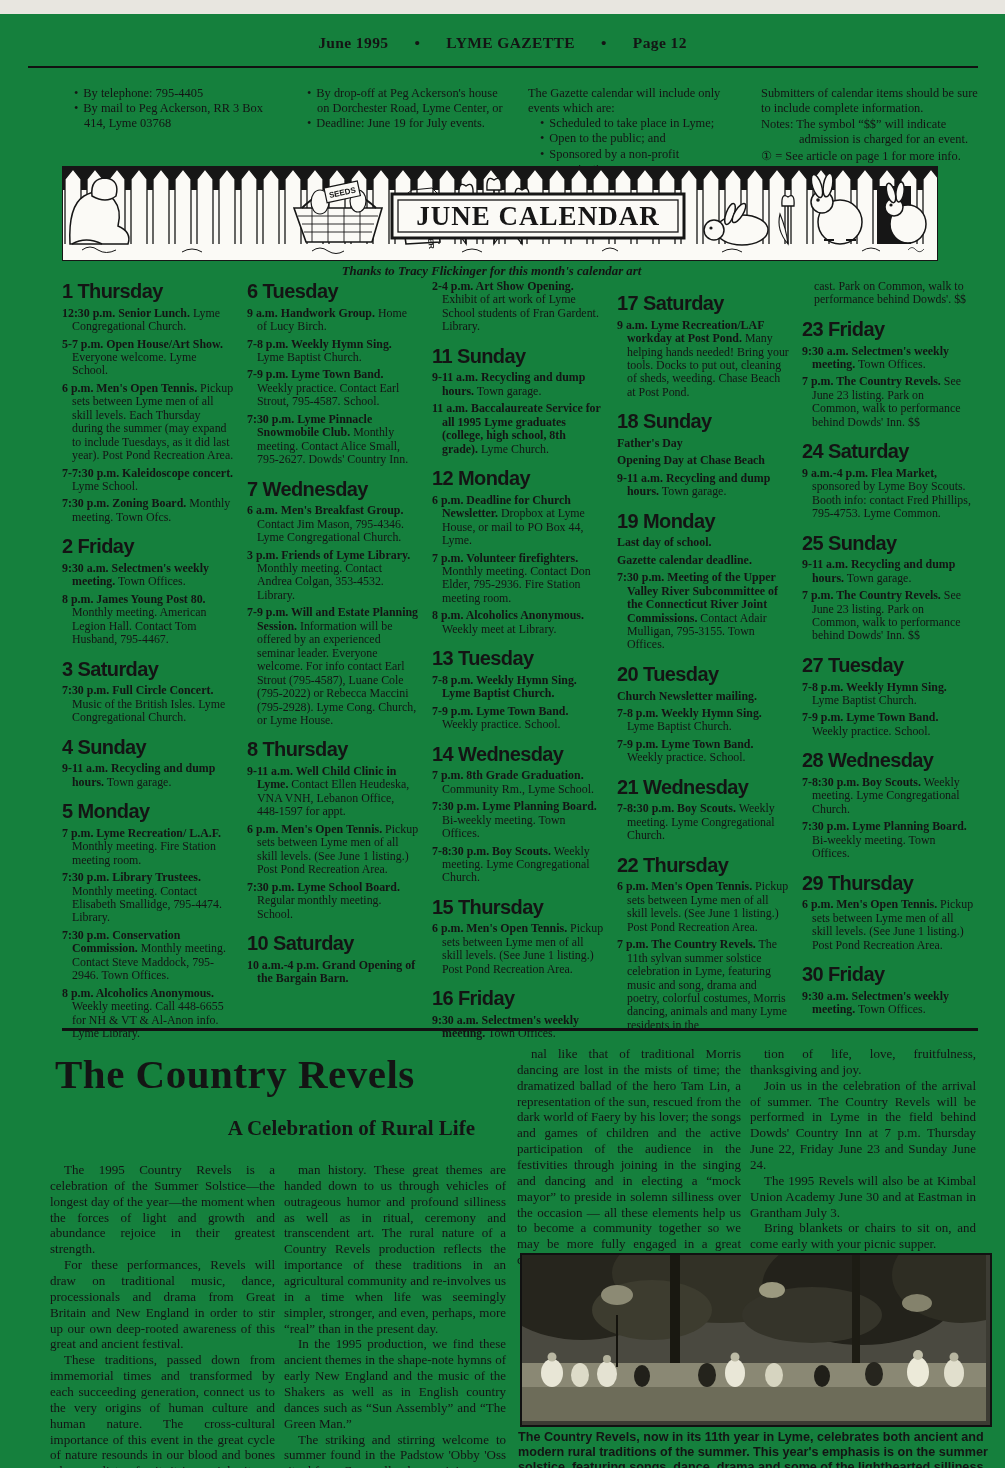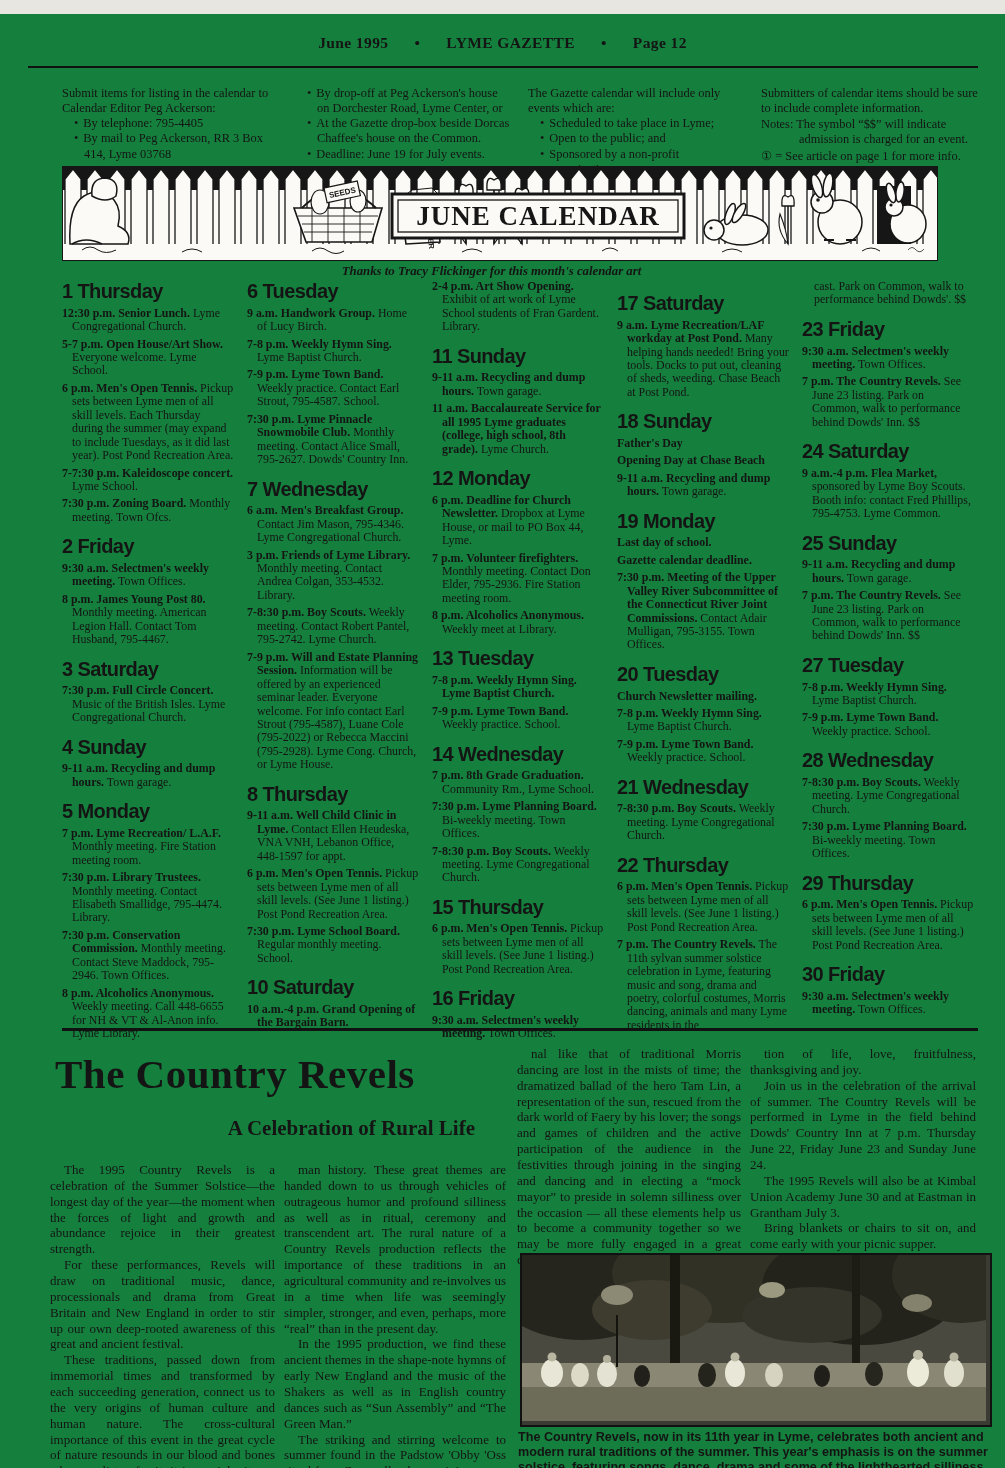--- a/index.html
+++ b/index.html
@@ -57,27 +57,25 @@
 
 <div class="page">
 
   <div class="masthead">
     <span>June 1995</span><span class="sep">•</span><span>LYME GAZETTE</span><span class="sep">•</span><span>Page 12</span>
   </div>
   <div class="masthead-rule"></div>
 
   <div class="info-row" id="info-row">
       <div class="info-col">
-        <div class="info-intro">Submit items for listing in the calendar to Calendar Editor Peg Ackerson:</div>
         <div class="bullet"><span class="dot">•</span>By telephone: 795-4405</div>
         <div class="bullet"><span class="dot">•</span>By mail to Peg Ackerson, RR 3  Box 414, Lyme 03768</div>
       </div>
       <div class="info-col">
         <div class="bullet"><span class="dot">•</span>By drop-off at Peg Ackerson's house on Dorchester Road, Lyme Center, or</div>
-        <div class="bullet"><span class="dot">•</span>At the Gazette drop-box beside Dorcas Chaffee's house on the Common.</div>
         <div class="bullet"><span class="dot">•</span>Deadline: June 19 for July events.</div>
       </div>
       <div class="info-col">
         <div class="info-intro">The Gazette calendar will include only events which are:</div>
         <div class="bullet"><span class="dot">•</span>Scheduled to take place in Lyme;</div>
         <div class="bullet"><span class="dot">•</span>Open to the public; and</div>
         <div class="bullet"><span class="dot">•</span>Sponsored by a non-profit organization.</div>
       </div>
       <div class="info-col">
         <div class="info-line">Submitters of calendar items should be sure to include complete information.</div>
@@ -209,21 +207,20 @@
       </div>
       <div class="cal-col">
         <div class="day-header">6 Tuesday</div>
         <div class="entry"><b>9 a.m. Handwork Group.</b> Home of Lucy Birch.</div>
         <div class="entry"><b>7-8 p.m. Weekly Hymn Sing.</b> Lyme Baptist Church.</div>
         <div class="entry"><b>7-9 p.m. Lyme Town Band.</b> Weekly practice. Contact Earl Strout, 795-4587. School.</div>
         <div class="entry"><b>7:30 p.m. Lyme Pinnacle Snowmobile Club.</b> Monthly meeting. Contact Alice Small, 795-2627. Dowds' Country Inn.</div>
         <div class="day-header">7 Wednesday</div>
         <div class="entry"><b>6 a.m. Men's Breakfast Group.</b> Contact Jim Mason, 795-4346. Lyme Congregational Church.</div>
         <div class="entry"><b>3 p.m. Friends of Lyme Library.</b> Monthly meeting. Contact Andrea Colgan, 353-4532. Library.</div>
-        <div class="entry"><b>7-8:30 p.m. Boy Scouts.</b> Weekly meeting. Contact Robert Pantel, 795-2742. Lyme Church.</div>
         <div class="entry"><b>7-9 p.m. Will and Estate Planning Session.</b> Information will be offered by an experienced seminar leader. Everyone welcome. For info contact Earl Strout (795-4587), Luane Cole (795-2022) or Rebecca Maccini (795-2928). Lyme Cong. Church, or Lyme House.</div>
         <div class="day-header">8 Thursday</div>
         <div class="entry"><b>9-11 a.m. Well Child Clinic in Lyme.</b> Contact Ellen Heudeska, VNA VNH, Lebanon Office, 448-1597 for appt.</div>
         <div class="entry"><b>6 p.m. Men's Open Tennis.</b> Pickup sets between Lyme men of all skill levels. (See June 1 listing.) Post Pond Recreation Area.</div>
         <div class="entry"><b>7:30 p.m. Lyme School Board.</b> Regular monthly meeting. School.</div>
         <div class="day-header">10 Saturday</div>
         <div class="entry"><b>10 a.m.-4 p.m. Grand Opening of the Bargain Barn.</b></div>
       </div>
       <div class="cal-col">
         <div class="entry"><b>2-4 p.m. Art Show Opening.</b> Exhibit of art work of Lyme School students of Fran Gardent. Library.</div>

